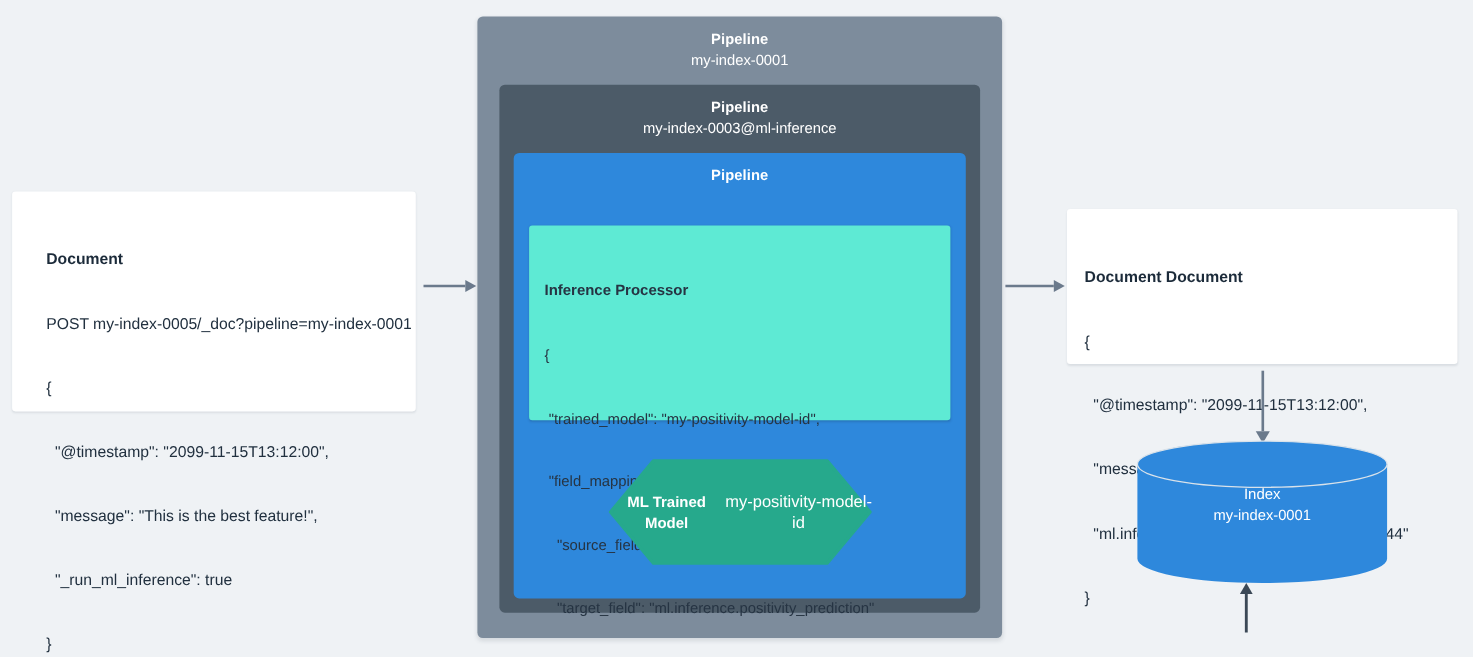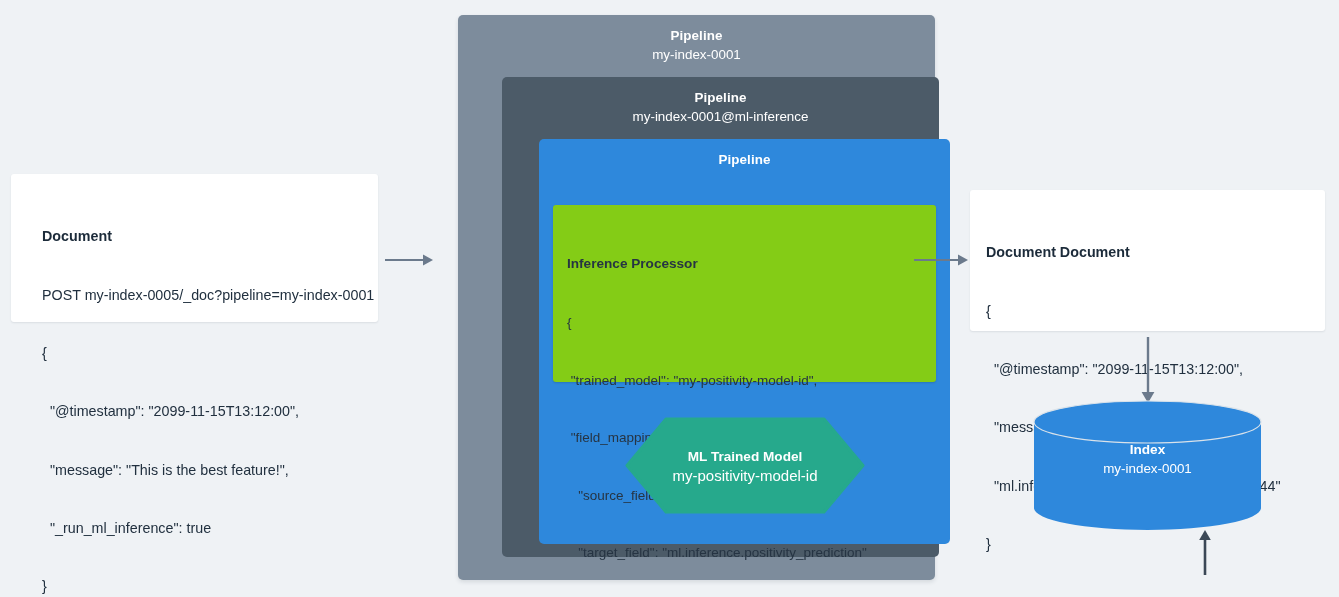--- a/index.html
+++ b/index.html
@@ -33,29 +33,28 @@
   }
   .doc-card .doc-title {
     font-weight: bold;
     font-size: 14.3px;
     color: #1c2b3a;
     display: block;
     margin-bottom: 1px;
   }
   .doc-card .doc-line { display: block; }
 
-  #document-card  { left: 11px;  top: 174px; width: 367px; height: 148px; padding-left: 31px; }
+  #document-card  { left: 11px;  top: 174px; width: 367px; height: 200px; padding-left: 31px; }
   #enriched-card  { left: 970px; top: 190px; width: 355px; height: 141px; }
 
   
   .pipe-box {
     border-radius: 5px;
     color: #ffffff;
     text-align: center;
-    margin-left: 24px;
   }
   #pipeline-outer {
     left: 434px; top: 15px; width: 477px; height: 565px;
     background: #7d8c9c;
     box-shadow: 0 2px 4px rgba(30,45,65,0.13);
   }
   #pipeline-middle {
     left: 20px; top: 62px; width: 437px; height: 480px;
     background: #4c5b68;
   }
@@ -74,21 +73,21 @@
   .pipe-name {
     display: block;
     font-size: 13.4px;
     line-height: 19px;
     font-weight: normal;
   }
 
   
   #inference-processor {
     left: 14px; top: 66px; width: 383px; height: 177px;
-    background: #84cc16;
+    background: #5eead4;
     border-radius: 3px;
     padding: 11px 14px;
     color: #263443;
     font-size: 13.5px;
     line-height: 19.2px;
     text-align: left;
     white-space: pre;
     box-shadow: 0 1px 2px rgba(20,35,50,0.18);
   }
   #inference-processor .proc-title {
@@ -99,37 +98,37 @@
   }
   #inference-processor .proc-line { display: block; }
 
   
   #ml-model-hex {
     left: 86px; top: 278px; width: 240px; height: 97px;
   }
   #ml-model-hex svg { display: block; }
   .hex-text {
     position: absolute; left: 0; top: 0; width: 100%; height: 100%;
-    display: flex; flex-direction: column;
+    display: flex; 
     align-items: center; justify-content: center;
     color: #ffffff; text-align: center;
     pointer-events: none;
   }
   .hex-title { font-weight: bold; font-size: 13.6px; line-height: 19px; }
   .hex-sub   { font-size: 15px; line-height: 19px; }
 
   
   #index-cylinder { left: 1033px; top: 400px; width: 229px; height: 130px; }
   #index-cylinder svg { display: block; }
   .cyl-text {
     position: absolute; left: 0; top: 40px; width: 100%;
     display: flex; flex-direction: column; align-items: center;
     color: #ffffff; text-align: center; pointer-events: none;
   }
-  .cyl-title { font-weight: bold; font-size: 13.6px; line-height: 19px; }
+  .cyl-title { font-weight: normal; font-size: 13.6px; line-height: 19px; }
   .cyl-sub   { font-size: 13.4px; line-height: 19px; }
 
   
   .arrow svg { display: block; overflow: visible; }
   #arrow-doc-to-pipeline  { left: 385px;  top: 250px; width: 48px;  height: 20px; }
   #arrow-pipeline-to-enriched { left: 914px; top: 250px; width: 54px; height: 20px; }
   #arrow-model-to-processor  { left: 656px; top: 391px; width: 20px; height: 45px; }
   #arrow-enriched-to-index { left: 1138px; top: 337px; width: 20px; height: 66px; }
 </style>
 </head>
@@ -156,21 +155,21 @@
 
   <div class="abs pipe-box" id="pipeline-outer">
     <div class="pipe-head">
       <span class="pipe-label">Pipeline</span>
       <span class="pipe-name">my-index-0001</span>
     </div>
 
     <div class="abs pipe-box" id="pipeline-middle">
       <div class="pipe-head">
         <span class="pipe-label">Pipeline</span>
-        <span class="pipe-name">my-index-0001@ml-inference</span>
+        <span class="pipe-name">my-index-0003@ml-inference</span>
       </div>
 
       <div class="abs pipe-box" id="pipeline-inner">
         <div class="pipe-head">
           <span class="pipe-label">Pipeline</span>
         </div>
 
         <div class="abs" id="inference-processor">
           <span class="proc-title">Inference Processor</span>
           <span class="proc-line">{</span>

